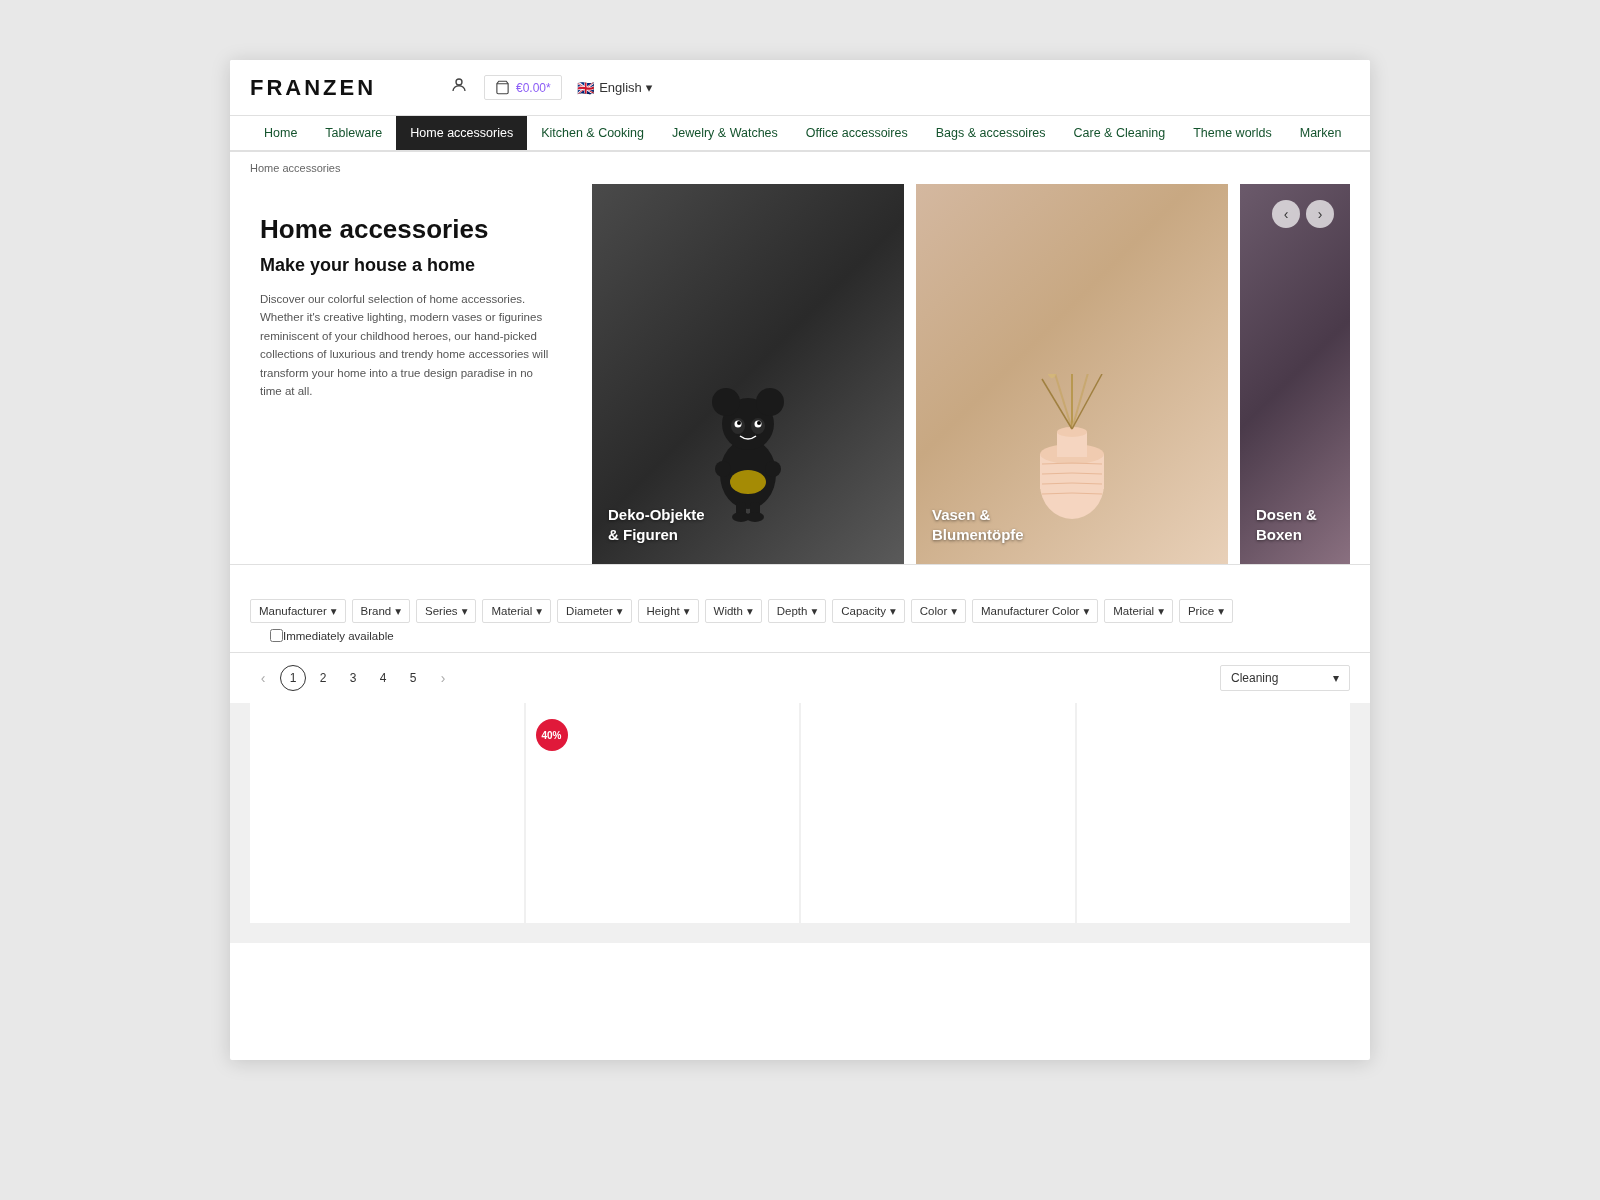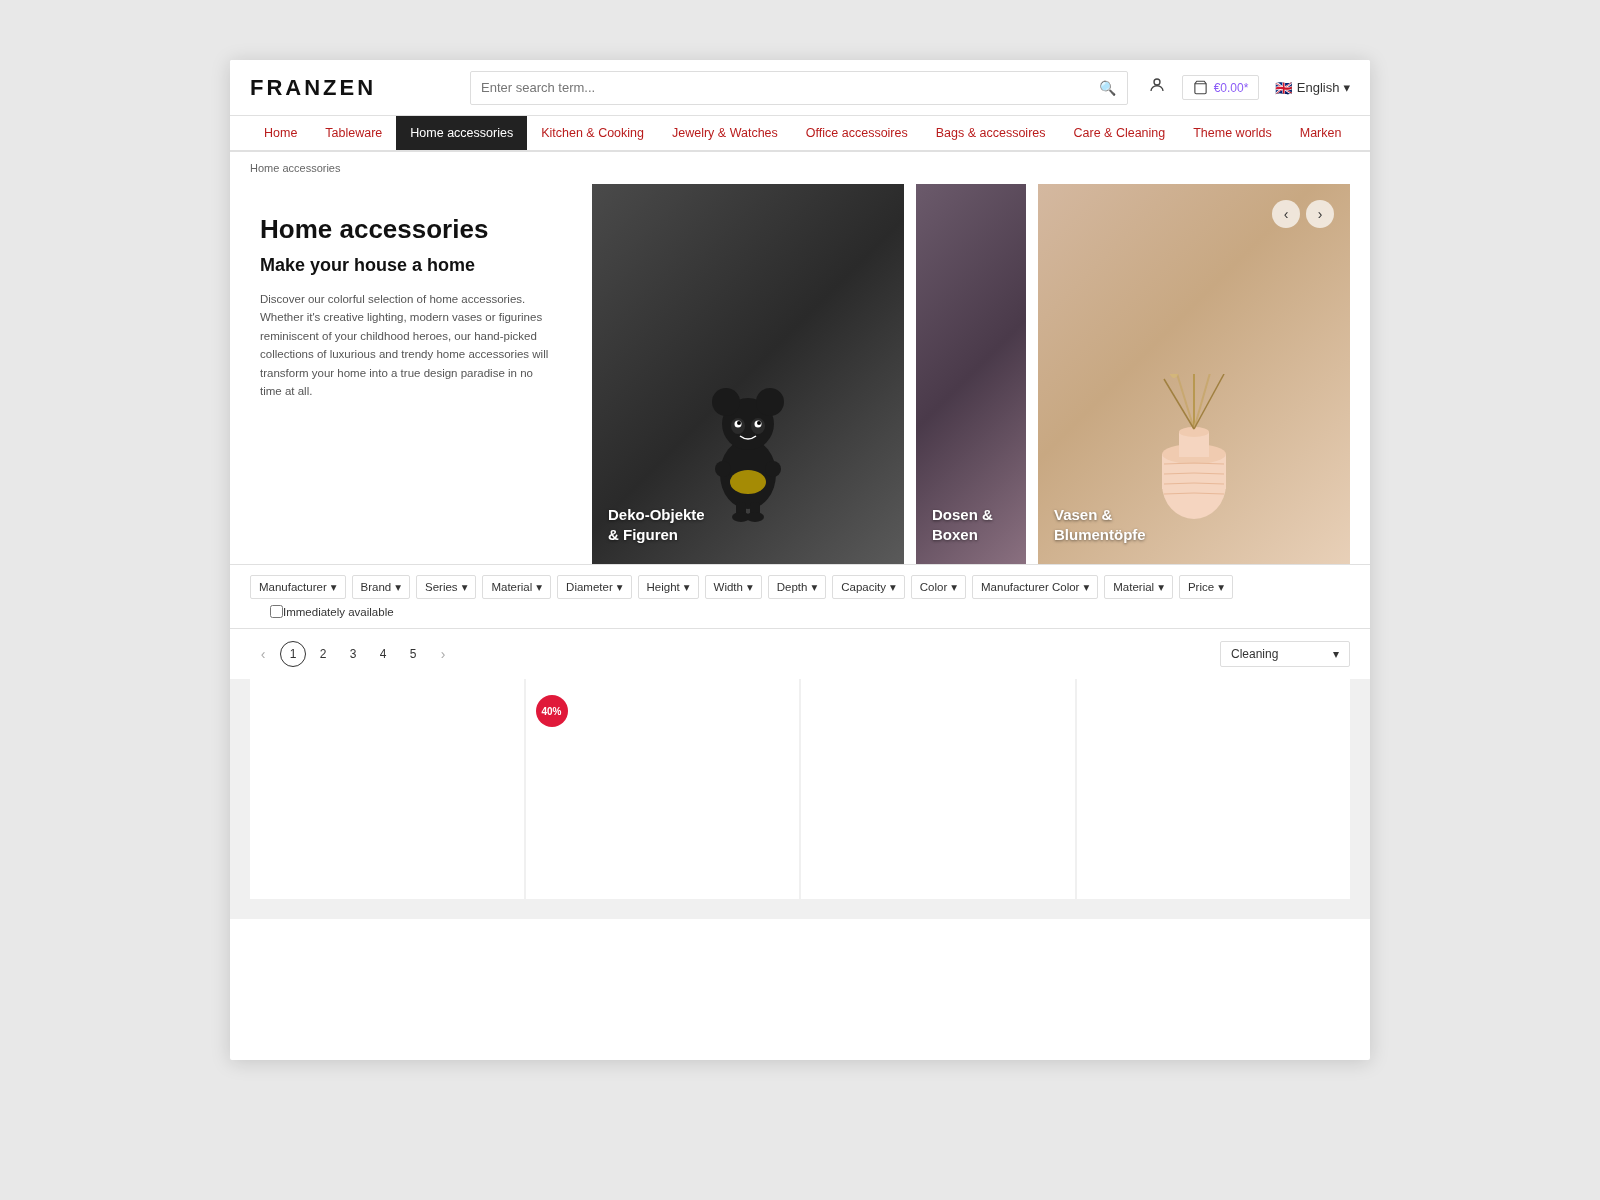--- a/index.html
+++ b/index.html
@@ -92,21 +92,21 @@
     .nav {
       display: flex;
       align-items: center;
       border-bottom: 2px solid #e0e0e0;
       background: #fff;
       padding: 0 20px;
     }
     .nav-item {
       padding: 10px 14px;
       font-size: 12.5px;
-      color: #b91c1c;
+      color: #14532d;
       cursor: pointer;
       white-space: nowrap;
       text-decoration: none;
     }
     .nav-item.active {
       background: #222;
       color: #fff;
     }
 
     
@@ -231,20 +231,21 @@
       align-items: center;
       gap: 4px;
       font-size: 11.5px;
       color: #333;
       padding: 4px 8px;
       border: 1px solid #ddd;
       border-radius: 2px;
       cursor: pointer;
       white-space: nowrap;
       background: #fff;
+      margin-top: 24px;
     }
     .filter-check {
       display: flex;
       align-items: center;
       font-size: 11.5px;
       color: #333;
       margin-left: 20px;
       cursor: pointer;
       white-space: nowrap;
     }
@@ -333,24 +334,20 @@
       display: block;
     }
   </style>
 </head>
 <body>
 
 <div class="browser-window">
 
   <div class="header">
     <div class="logo">FRANZEN</div>
-    <div class="search-bar">
-      <input type="text" placeholder="Enter search term..." style="">
-      <span class="search-icon">🔍</span>
-    </div>
     <div class="header-actions">
       <div class="header-icon">
         <svg width="18" height="18" viewBox="0 0 24 24" fill="none" stroke="#444" stroke-width="1.8">
           <circle cx="12" cy="8" r="4"></circle>
             <path d="M4 20c0-4 3.6-7 8-7s8 3 8 7"></path>
         </svg>
       </div>
       <div class="cart-btn">
         <svg width="15" height="15" viewBox="0 0 24 24" fill="none" stroke="#444" stroke-width="1.8">
           <path d="M6 2L3 6v14a2 2 0 002 2h14a2 2 0 002-2V6l-3-4z"></path>
@@ -424,24 +421,20 @@
 
           <rect x="48" y="158" width="10" height="14" rx="4" fill="#1a1a1a"></rect>
           <rect x="62" y="158" width="10" height="14" rx="4" fill="#1a1a1a"></rect>
 
           <ellipse cx="53" cy="173" rx="9" ry="5" fill="#1a1a1a"></ellipse>
           <ellipse cx="67" cy="173" rx="9" ry="5" fill="#1a1a1a"></ellipse>
         </svg>
         <div class="overlay-label">Deko-Objekte<br>&amp; Figuren</div>
       </div>
 
-      <div class="hero-img-slot slot3">
-        <div class="overlay-label">Dosen &amp;<br>Boxen</div>
-      </div>
-
       <div class="hero-img-slot slot2">
 
         <svg class="slot2-art" width="100" height="160" viewBox="0 0 100 160">
 
           <ellipse cx="50" cy="110" rx="32" ry="35" fill="#f5d5c0"></ellipse>
           <rect x="18" y="80" width="64" height="35" fill="#f5d5c0"></rect>
           <ellipse cx="50" cy="80" rx="32" ry="10" fill="#f0cbb0"></ellipse>
 
           <rect x="35" y="58" width="30" height="25" fill="#f5d5c0"></rect>
           <ellipse cx="50" cy="58" rx="15" ry="5" fill="#f0cbb0"></ellipse>
@@ -455,20 +448,24 @@
           <line x1="50" y1="55" x2="50" y2="-20" stroke="#b89850" stroke-width="2"></line>
           <line x1="50" y1="55" x2="70" y2="-15" stroke="#c8a870" stroke-width="2"></line>
           <line x1="50" y1="55" x2="20" y2="5" stroke="#a08040" stroke-width="1.5"></line>
           <line x1="50" y1="55" x2="80" y2="0" stroke="#a08040" stroke-width="1.5"></line>
 
           <ellipse cx="30" cy="-10" rx="6" ry="14" fill="#d4b878" opacity="0.8"></ellipse>
           <ellipse cx="50" cy="-20" rx="5" ry="16" fill="#c8a860" opacity="0.8"></ellipse>
           <ellipse cx="70" cy="-15" rx="6" ry="14" fill="#d4b878" opacity="0.8"></ellipse>
         </svg>
         <div class="overlay-label">Vasen &amp;<br>Blumentöpfe</div>
+      </div>
+
+      <div class="hero-img-slot slot3">
+        <div class="overlay-label">Dosen &amp;<br>Boxen</div>
       </div>
     </div>
   </div>
 
   <div class="filters-bar">
     <div class="filter-dropdown">
       <span>Manufacturer</span>
       <span>▾</span>
     </div>
     <div class="filter-dropdown">

